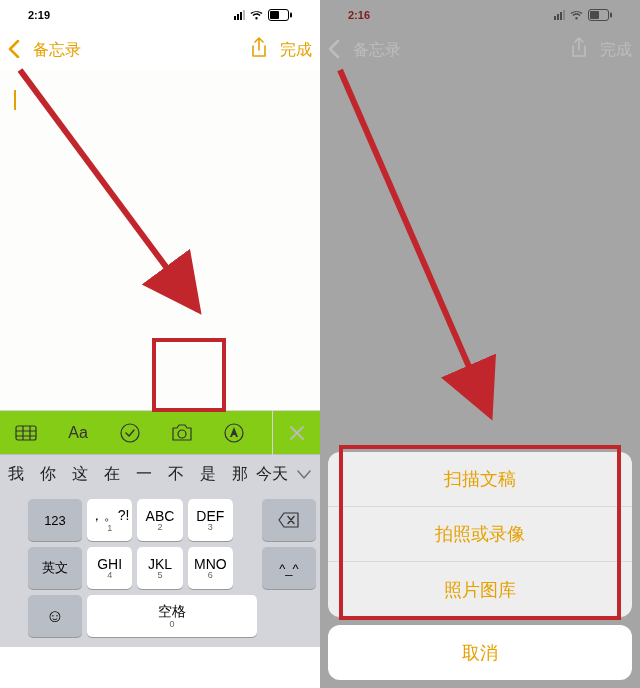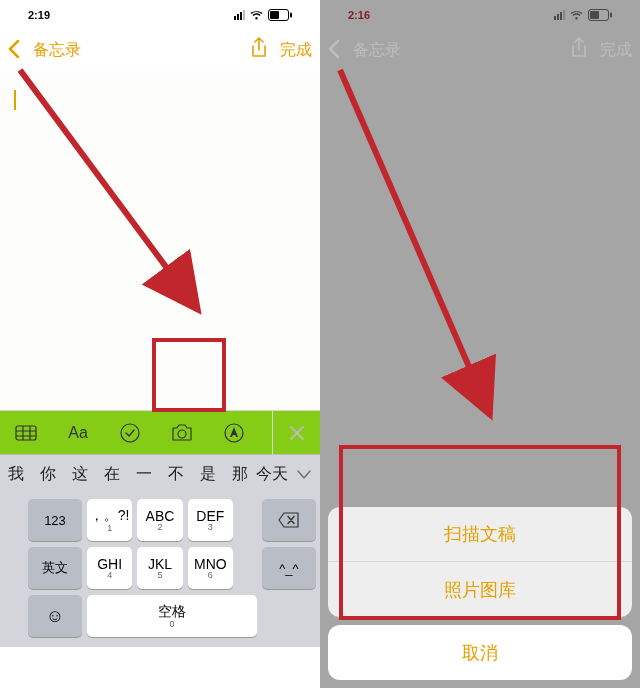--- a/index.html
+++ b/index.html
@@ -258,20 +258,21 @@
             <path d="M9 1v12M5 5l4-4 4 4M3 9v10h12V9" stroke="#bdbdbd" stroke-width="1.6" fill="none" stroke-linecap="round" stroke-linejoin="round"></path>
           </svg>
       </span>
       <span>完成</span>
     </div>
   </div>
 
   <div class="sheet-wrap">
     <div class="sheet">
       <div class="row">扫描文稿</div>
+      <div class="row">拍照或录像</div>
       <div class="row">照片图库</div>
     </div>
     <div class="cancel">取消</div>
   </div>
 
   <svg class="anno" style="left:0;top:0;" width="320" height="500" viewBox="0 0 320 500">
     <defs>
         <marker id="arR" markerWidth="12" markerHeight="12" refX="9" refY="5" orient="auto">
           <path d="M0 0l10 5-10 5z" fill="#c0262c"></path>
         </marker>

